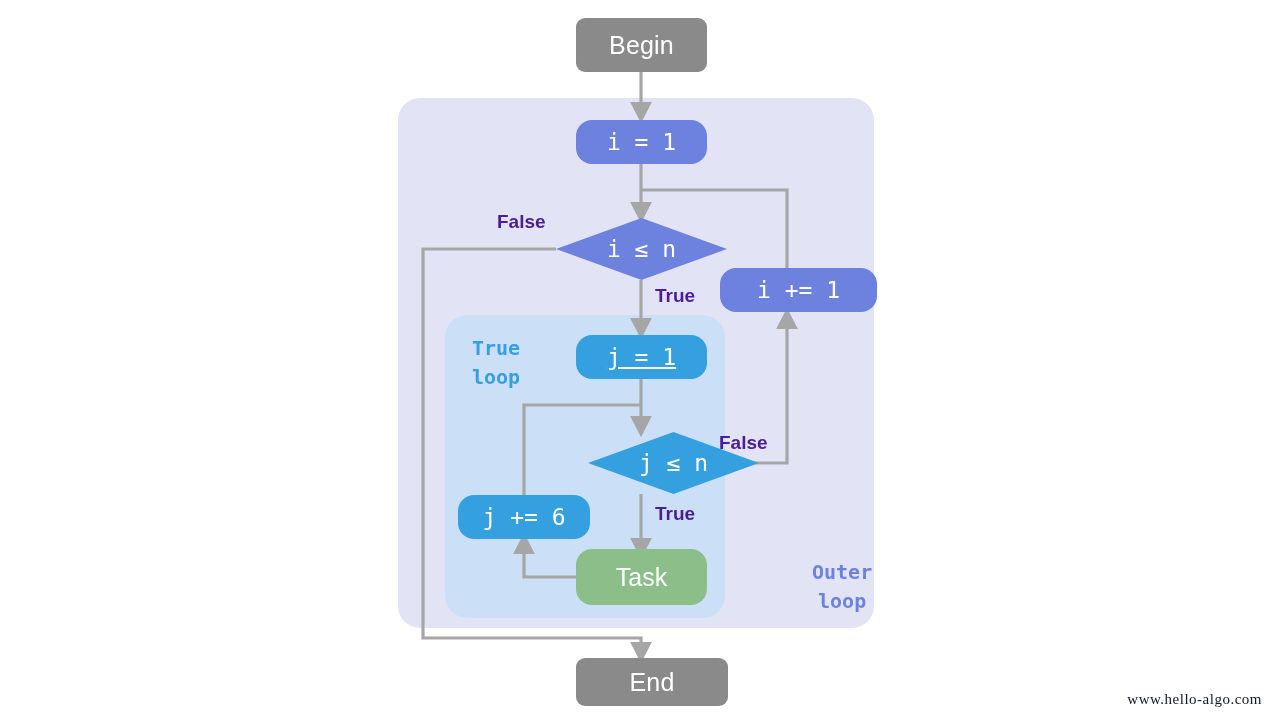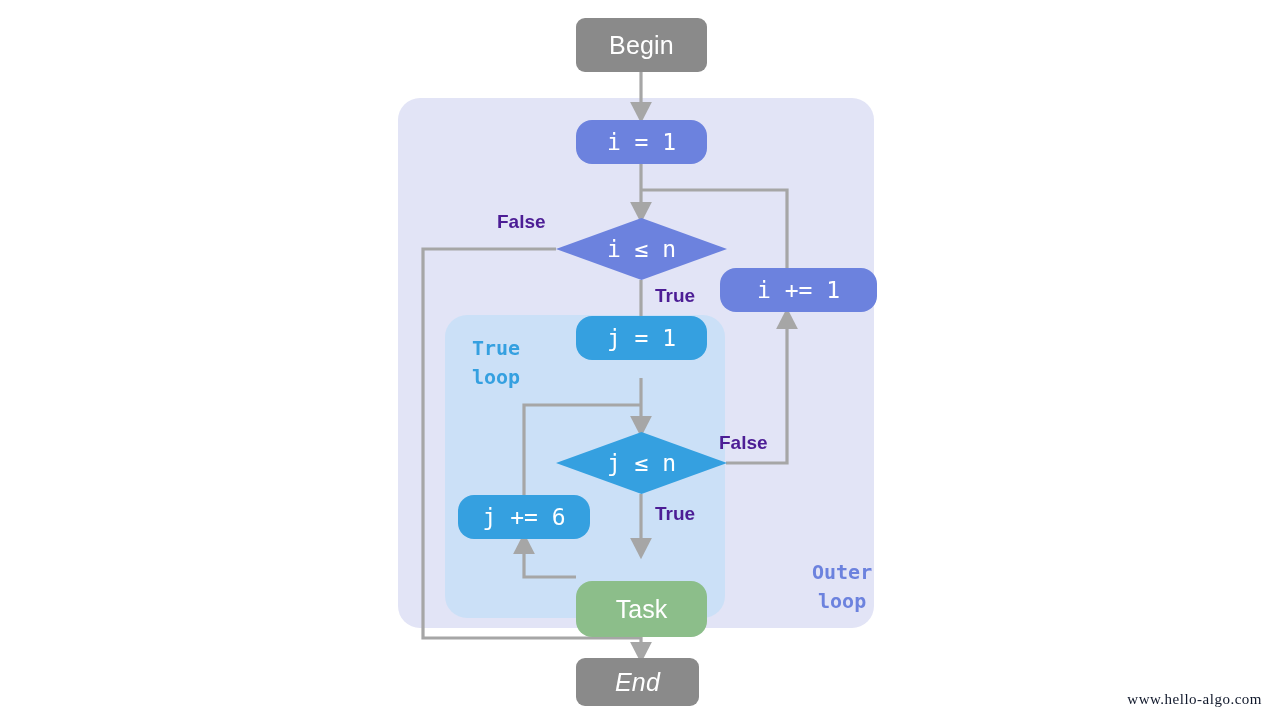--- a/index.html
+++ b/index.html
@@ -154,34 +154,34 @@
 
   <div class="diamond-wrap" id="node-i-cond" style="left:556px; top:218px; width:171px; height:62px;">
     <svg width="171" height="62" viewBox="0 0 171 62" xmlns="http://www.w3.org/2000/svg">
       <polygon points="85.5,0 171,31 85.5,62 0,31" fill="#6c82de"></polygon>
     </svg>
     <div class="diamond-label">i ≤ n</div>
   </div>
 
   <div class="node node-process node-purple" id="node-i-incr" style="left:720px; top:268px; width:157px; height:44px;">i += 1</div>
 
-  <div class="node node-process node-blue" id="node-j-init" style="left:576px; top:316px; width:131px; height:44px;">j = 1</div>
+  <div class="node node-process node-blue" id="node-j-init" style="left:576px; top:335px; width:131px; height:44px;text-decoration:underline;">j = 1</div>
 
-  <div class="diamond-wrap" id="node-j-cond" style="left:556px; top:432px; width:171px; height:62px;">
+  <div class="diamond-wrap" id="node-j-cond" style="left:588px; top:432px; width:171px; height:62px;">
     <svg width="171" height="62" viewBox="0 0 171 62" xmlns="http://www.w3.org/2000/svg">
       <polygon points="85.5,0 171,31 85.5,62 0,31" fill="#35a0e0"></polygon>
     </svg>
     <div class="diamond-label">j ≤ n</div>
   </div>
 
   <div class="node node-process node-blue" id="node-j-incr" style="left:458px; top:495px; width:132px; height:44px;">j += 6</div>
 
-  <div class="node node-green" id="node-task" style="left:576px; top:549px; width:131px; height:56px;margin-top:32px;">Task</div>
+  <div class="node node-green" id="node-task" style="left:576px; top:549px; width:131px; height:56px;">Task</div>
 
-  <div class="node node-terminal" id="node-end" style="left:576px; top:658px; width:123px; height:48px;font-style:italic;">End</div>
+  <div class="node node-terminal" id="node-end" style="left:576px; top:658px; width:152px; height:48px;">End</div>
 
   <div class="edge-label" style="left:497px; top:211px;">False</div>
 
   <div class="edge-label" style="left:655px; top:285px;">True</div>
 
   <div class="edge-label" style="left:719px; top:432px;">False</div>
 
   <div class="edge-label" style="left:655px; top:503px;">True</div>
 
   <div class="group-label" id="inner-loop-label">True

